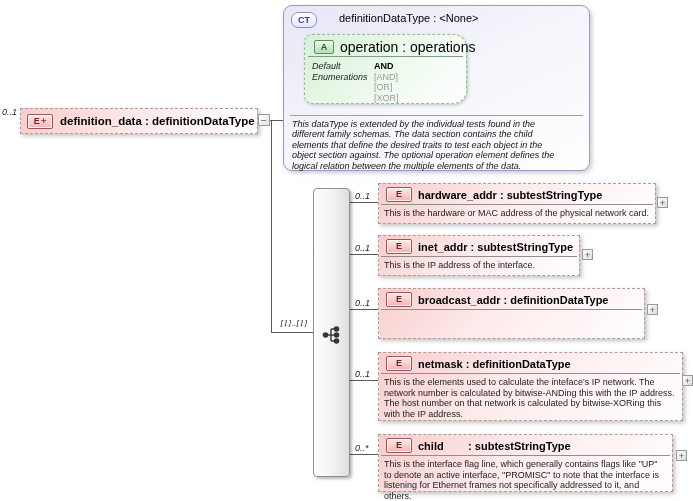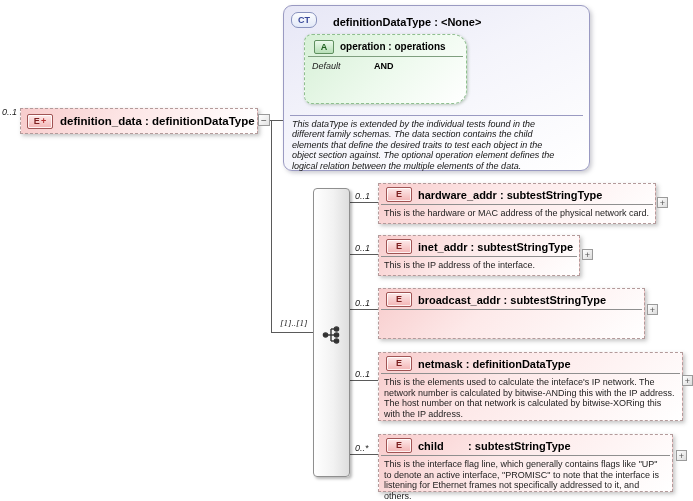--- a/index.html
+++ b/index.html
@@ -32,40 +32,40 @@
   .box-root{position:absolute;box-sizing:border-box;border:1px dashed #b39a9a;
             background:linear-gradient(120deg,#f8cccc 0%,#fde7e7 45%,#ffffff 100%);
             box-shadow:2px 2px 4px rgba(125,125,125,0.45);
             display:flex;align-items:center;gap:7px;padding:0 6px;}
   .root-title{font-weight:bold;font-size:11.5px;white-space:nowrap;}
 
   
   .box-ct{position:absolute;box-sizing:border-box;border:1px solid #9a9ac2;border-radius:9px;
           background:linear-gradient(155deg,#e7e7f6 0%,#f4f4fb 45%,#ffffff 100%);
           box-shadow:2px 2px 4px rgba(125,125,140,0.4);}
-  .ct-header{display:flex;align-items:flex-end;gap:16px;padding:6px 8px 3px 7px;}
+  .ct-header{display:flex;align-items:flex-start;gap:22px;padding:6px 8px 3px 7px;}
   .icon-ct{flex:0 0 auto;width:24px;height:14px;border:1px solid #8892bd;border-radius:7px;
            background:linear-gradient(180deg,#fbfcfe,#e3e9f7);
            color:#39499a;font-weight:bold;font-size:9px;line-height:14px;text-align:center;}
-  .ct-title{font-weight:bold;font-size:11px;white-space:nowrap;}
+  .ct-title{font-weight:normal;font-size:11px;white-space:nowrap;}
   .ct-sep{position:absolute;left:6px;right:6px;top:109px;border-top:1px solid #9a9ac2;}
   .ct-annotation{position:absolute;left:8px;top:113px;width:274px;font-size:9px;font-style:italic;
                  line-height:10.4px;color:#141414;}
 
   
   .box-attr{position:absolute;box-sizing:border-box;border:1px dashed #8fbf8f;
             border-radius:8px 14px 14px 8px;
             background:linear-gradient(135deg,#d7f0d7 0%,#eefaee 55%,#ffffff 100%);
             box-shadow:1px 1px 3px rgba(110,140,110,0.45);}
   .attr-header{display:flex;align-items:center;gap:6px;height:19px;padding:2px 6px 0 6px;
                border-bottom:1px solid #7f9f7f;margin:0 3px;}
   .icon-a{flex:0 0 auto;width:18px;height:12px;border:1px solid #5f8f5f;border-radius:2px;
           background:linear-gradient(180deg,#ecfaec 0%,#b6dfb6 100%);
           color:#1e5e1e;font-weight:bold;font-size:9px;line-height:12px;text-align:center;}
-  .attr-title{font-weight:bold;font-size:10px;white-space:nowrap;}
+  .attr-title{font-weight:normal;font-size:14px;white-space:nowrap;}
   .attr-grid{padding:4px 7px 2px 7px;font-size:9px;line-height:10.6px;}
   .attr-row{display:flex;}
   .attr-label{width:62px;flex:0 0 auto;font-style:italic;color:#222;}
   .attr-val-strong{font-weight:bold;color:#000;}
   .attr-val-muted{color:#9a9a9a;}
 
   
   .seq-bar{position:absolute;box-sizing:border-box;border:1px solid #8f8f8f;border-radius:4px;
            background:linear-gradient(90deg,#ffffff 0%,#f2f2f2 55%,#dedede 100%);
            box-shadow:2px 2px 3px rgba(0,0,0,0.28);}
@@ -108,20 +108,28 @@
 
     <div class="box-attr" style="left:20px;top:28px;width:163px;height:70px;">
       <div class="attr-header">
         <span class="icon-a">A</span>
         <span class="attr-title">operation : operations</span>
       </div>
       <div class="attr-grid">
         <div class="attr-row">
           <span class="attr-label">Default</span>
           <span class="attr-val-strong">AND</span>
+        </div>
+        <div class="attr-row">
+          <span class="attr-label">Enumerations</span>
+          <span>
+            <div class="attr-val-muted">[AND]</div>
+            <div class="attr-val-muted">[OR]</div>
+            <div class="attr-val-muted">[XOR]</div>
+          </span>
         </div>
       </div>
     </div>
 
     <div class="ct-sep"></div>
     <div class="ct-annotation">This dataType is extended by the individual tests found in the different family schemas.  The data section contains the child elements that define the desired traits to test each object in the object section against.  The optional operation element defines the logical relation between the multiple elements of the data.</div>
   </div>
 
   <span class="card" style="left:280px;top:318px;font-family:Liberation Serif, serif;">[1]..[1]</span>
   <div class="seq-bar" style="left:313px;top:188px;width:37px;height:289px;">
@@ -159,21 +167,21 @@
       <span class="el-title-text">inet_addr : subtestStringType</span>
     </div>
     <div class="el-desc">This is the IP address of the interface.</div>
   </div>
   <button class="plus-btn" style="left:582px;top:249px;">+</button>
 
   <span class="card" style="left:355px;top:298px;">0..1</span>
   <div class="box-el" style="left:378px;top:288px;width:267px;height:51px;">
     <div class="el-title">
       <span class="icon-e"><span>E</span></span>
-      <span class="el-title-text">broadcast_addr : subtestStringType</span>
+      <span class="el-title-text">broadcast_addr : definitionDataType</span>
     </div>
   </div>
   <button class="plus-btn" style="left:647px;top:304px;">+</button>
 
   <span class="card" style="left:355px;top:369px;">0..1</span>
   <div class="box-el" style="left:378px;top:352px;width:305px;height:69px;">
     <div class="el-title">
       <span class="icon-e"><span>E</span></span>
       <span class="el-title-text">netmask : definitionDataType</span>
     </div>

